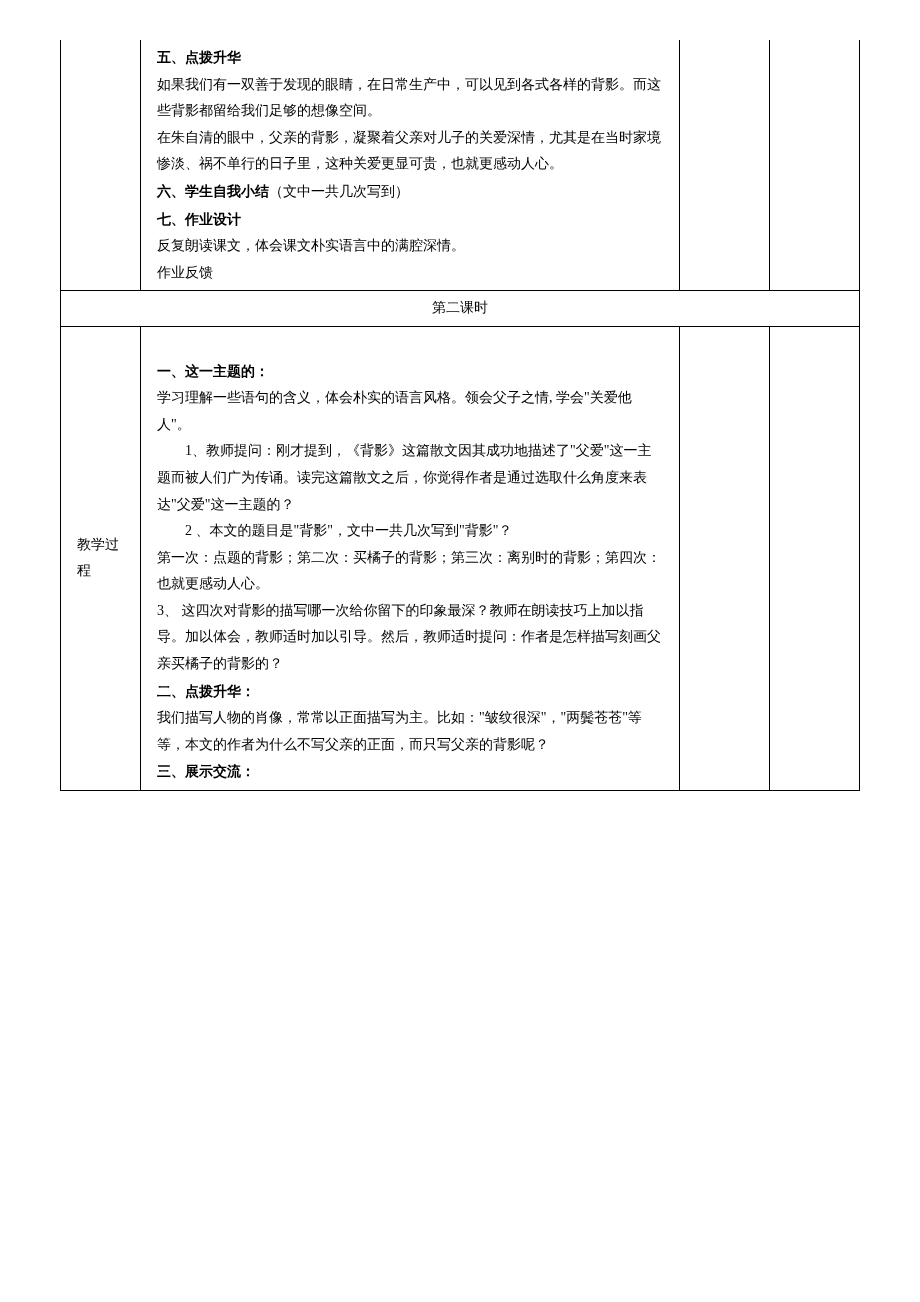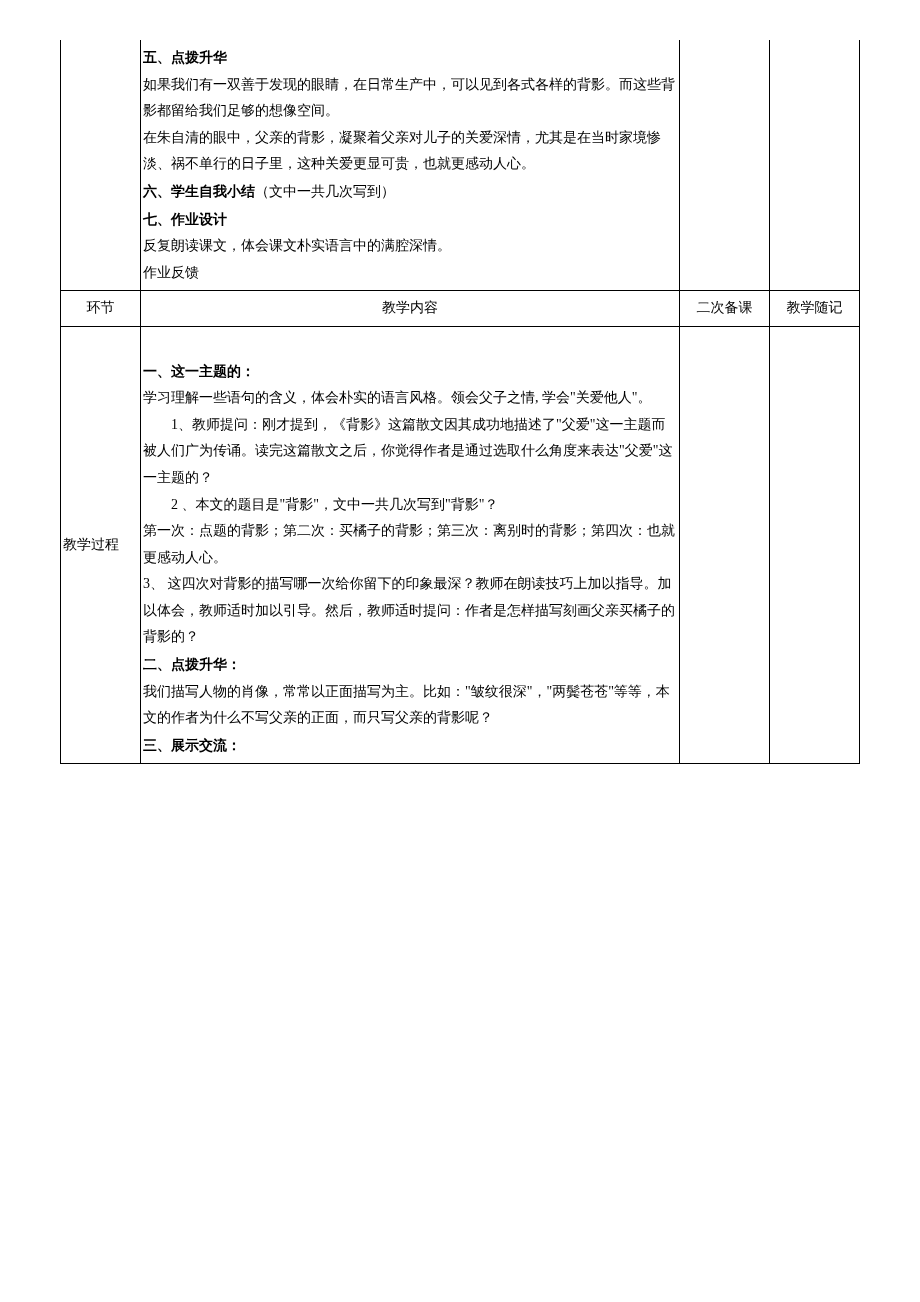--- a/index.html
+++ b/index.html
@@ -12,21 +12,21 @@
     background: #fff;
   }
   table {
     border-collapse: collapse;
     width: 100%;
     table-layout: fixed;
   }
   td {
     border: 1px solid #000;
     vertical-align: top;
-    padding: 4px 2px;
+    padding: 4px 16px;
   }
   .col-label {
     width: 80px;
     text-align: left;
     vertical-align: middle;
   }
   .col-sidebar1 {
     width: 90px;
   }
   .col-sidebar2 {
@@ -78,27 +78,24 @@
       <p>反复朗读课文，体会课文朴实语言中的满腔深情。</p>
       <p>作业反馈</p>
     </td>
     <td class="no-border-top"></td>
     <td class="no-border-top"></td>
   </tr>
 
 
 
 
+  <tr class="section-title-row">
+    <td colspan="4" class="center">第二课时</td>
+  </tr>
 
-  <tr>
-    <td class="center">环节</td>
-    <td class="center">教学内容</td>
-    <td class="center">二次备课</td>
-    <td class="center">教学随记</td>
-  </tr>
 
   <tr>
     <td class="col-label" style="vertical-align:middle">教学过程</td>
     <td class="content-cell">
       <p>&nbsp;</p>
       <p><span class="bold">一、这一主题的：</span></p>
       <p>学习理解一些语句的含义，体会朴实的语言风格。领会父子之情, 学会"关爱他人"。</p>
       <p class="indent1">1、教师提问：刚才提到，《背影》这篇散文因其成功地描述了"父爱"这一主题而被人们广为传诵。读完这篇散文之后，你觉得作者是通过选取什么角度来表达"父爱"这一主题的？</p>
       <p class="indent1">2 、本文的题目是"背影"，文中一共几次写到"背影"？</p>
       <p> 第一次：点题的背影；第二次：买橘子的背影；第三次：离别时的背影；第四次：也就更感动人心。</p>

